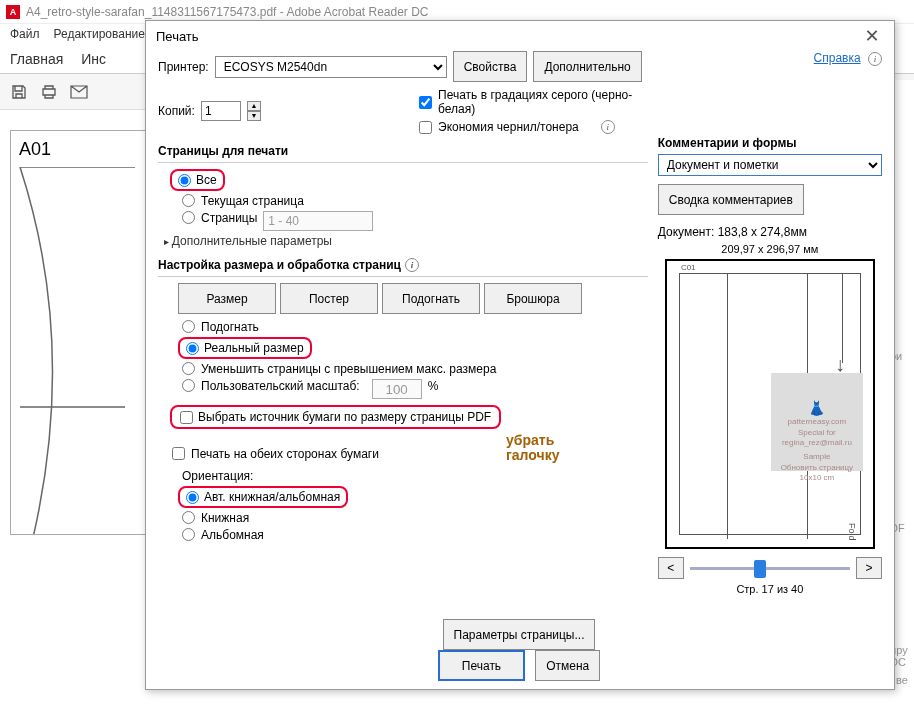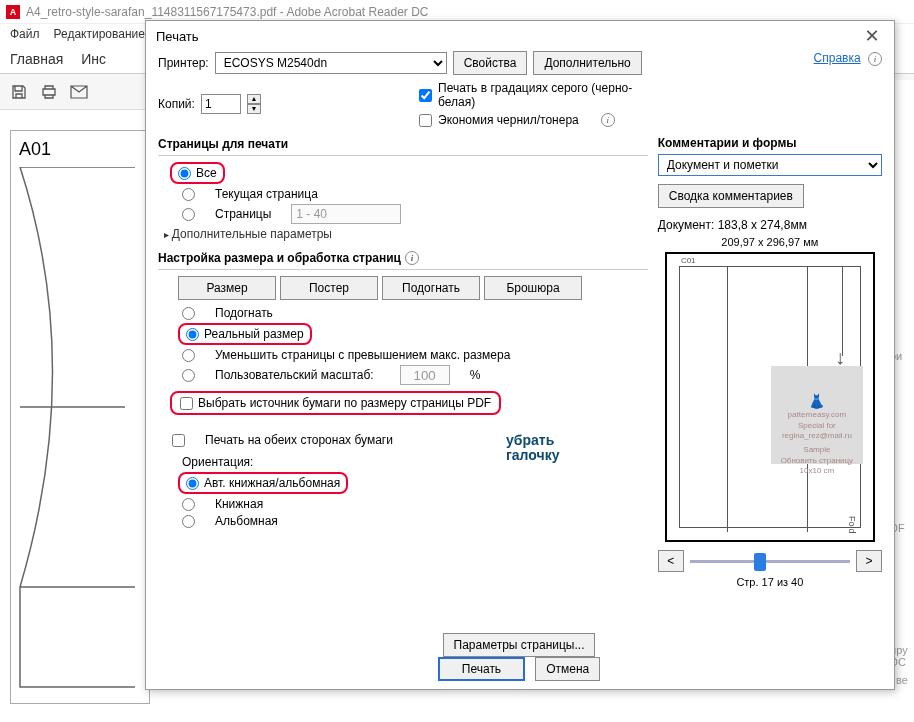--- a/index.html
+++ b/index.html
@@ -4,46 +4,46 @@
 <style>
 * { box-sizing: border-box; margin: 0; padding: 0; font-family: "Segoe UI", Tahoma, sans-serif; }
 body { background: #fff; width: 914px; height: 722px; overflow: hidden; position: relative; font-size: 12px; }
 .app-titlebar { height: 24px; background: #fff; display: flex; align-items: center; padding: 0 6px; color: #888; font-size: 12px; border-bottom: 1px solid #eee;}
 .app-icon { width: 14px; height: 14px; background: #d9041a; margin-right: 6px; display:flex; align-items:center; justify-content:center; color:#fff; font-size:9px; font-weight:bold;}
 .menubar { height: 20px; display: flex; gap: 14px; padding: 0 10px; align-items: center; color: #333; font-size: 12px;}
 .tabbar { height: 30px; display:flex; align-items:center; padding: 0 10px; gap:18px; color:#333; font-size:14px; border-bottom:1px solid #ccc;}
 .toolbar-bg { height: 36px; background:#f6f6f6; border-bottom:1px solid #ddd; display:flex; align-items:center; gap:12px; padding:0 10px;}
 .tb-icon { width:18px; height:18px; display:flex; align-items:center; justify-content:center; color:#555;}
 .doc-area { position:absolute; left:10px; top:130px; width:150px; }
-.doc-page { border:1px solid #aaa; width:140px; height:574px; background:#fff; padding:8px; position:relative; overflow:hidden;}
+.doc-page { border:1px solid #aaa; width:140px; height:405px; background:#fff; padding:8px; position:relative; overflow:hidden;}
 .doc-label { font-size:18px; font-weight:500; }
 .dialog { position:absolute; left:145px; top:20px; width:750px; height:670px; background:#fff; border:1px solid #999; box-shadow: 2px 2px 8px rgba(0,0,0,0.25); }
 .dlg-titlebar { height:30px; display:flex; align-items:center; justify-content:space-between; padding:0 10px; font-size:13px; }
 .close-x { font-size:18px; color:#555; cursor:pointer; width:24px; text-align:center;}
 .dlg-body { display:flex; padding: 0 12px 10px 12px; gap: 10px; height: calc(100% - 70px); }
 .left-col { flex:1; }
 .right-col { width:290px; }
 .row { display:flex; align-items:center; gap:6px; margin-bottom:6px; }
 select.combo { border:1px solid #888; height:22px; font-size:12px; padding:0 4px; background:#fff;}
-.btn { border:1px solid #888; background:#f0f0f0; height:24px; padding:0 10px; font-size:12px; cursor:pointer;}
+.btn { border:1px solid #888; background:#f0f0f0; height:31px; padding:0 10px; font-size:12px; cursor:pointer;}
 input.num { width:40px; height:20px; border:1px solid #888; font-size:12px; padding:0 3px;}
 .spin { display:flex; flex-direction:column; }
 .spin-btn { width:14px; height:10px; border:1px solid #888; background:#eee; font-size:7px; line-height:7px; text-align:center;}
 .section-title { font-weight:bold; margin-top:10px; margin-bottom:4px; display:flex; align-items:center; gap:4px;}
 .hr { border-top:1px solid #ccc; margin:3px 0 6px 0;}
-.radio-row, .check-row { display:flex; align-items:center; gap:20px; margin:3px 0 3px 24px;}
+.radio-row, .check-row { display:flex; gap:6px; margin:3px 0 3px 24px;}
 input[type=radio], input[type=checkbox] { width:13px; height:13px;}
 .page-range { width:110px; border:1px solid #aaa; height:20px; color:#999; padding:0 4px; font-size:12px; background:#fafafa;}
 .expand { margin-left:6px; color:#333; font-size:12px; }
 .expand::before { content:"▸ "; font-size:10px;}
 .btn-group { display:flex; gap:4px; margin:6px 0 6px 20px;}
 .btn-group .btn { width:98px; text-align:center;}
 .scale-in { width:50px; border:1px solid #aaa; height:20px; color:#999; text-align:center; margin-left:6px;}
 .highlight-red { border:2px solid #e03; border-radius:8px; padding:2px 6px; display:inline-flex; align-items:center;}
-.ann-text { position:absolute; color:#0c4a6e; font-weight:bold; font-size:14px; line-height:1.1;}
+.ann-text { position:absolute; color:#a16207; font-weight:bold; font-size:14px; line-height:1.1;}
 .link { color:#1a6bcc; text-decoration:underline; cursor:pointer;}
 .info-icon { display:inline-flex; width:14px; height:14px; border:1px solid #888; border-radius:50%; align-items:center; justify-content:center; font-size:9px; color:#555; font-style:italic; font-family:serif;}
 .right-col .combo { width:100%; border:1px solid #3a7acb;}
 .preview-label { text-align:center; font-size:11px; margin-top:4px;}
 .preview-box-wrap { display:flex; align-items:center; justify-content:center; margin-top:4px;}
 .preview-box { width:210px; height:290px; border:2px solid #000; background:#fff; position:relative; }
 .pv-inner { position:absolute; left:12px; top:12px; right:12px; bottom:12px; border:0.8px solid #555;}
 .pv-line { position:absolute; background:#555;}
 .pv-arrow { position:absolute; font-size:20px; color:#555;}
 .pv-watermark { position:absolute; right:10px; top:112px; width:92px; height:98px; background:#ddd; color:#a88; font-size:8px; text-align:center; padding-top:26px; line-height:1.3;}

